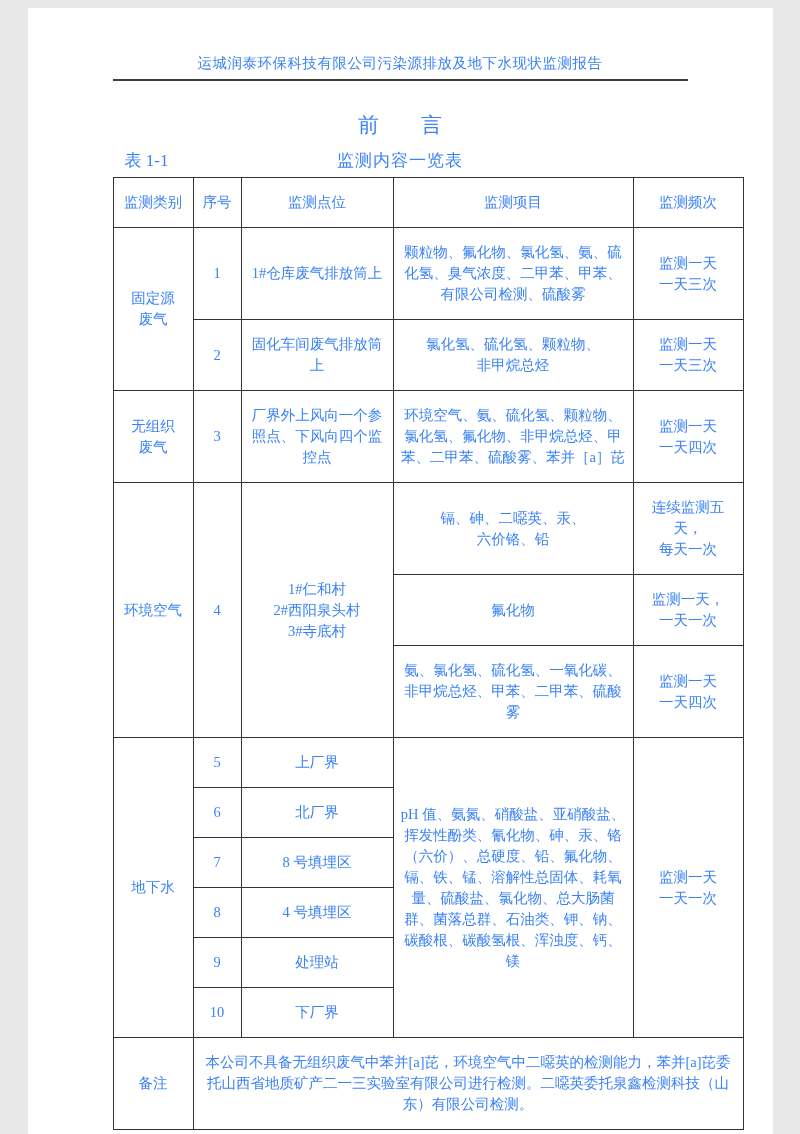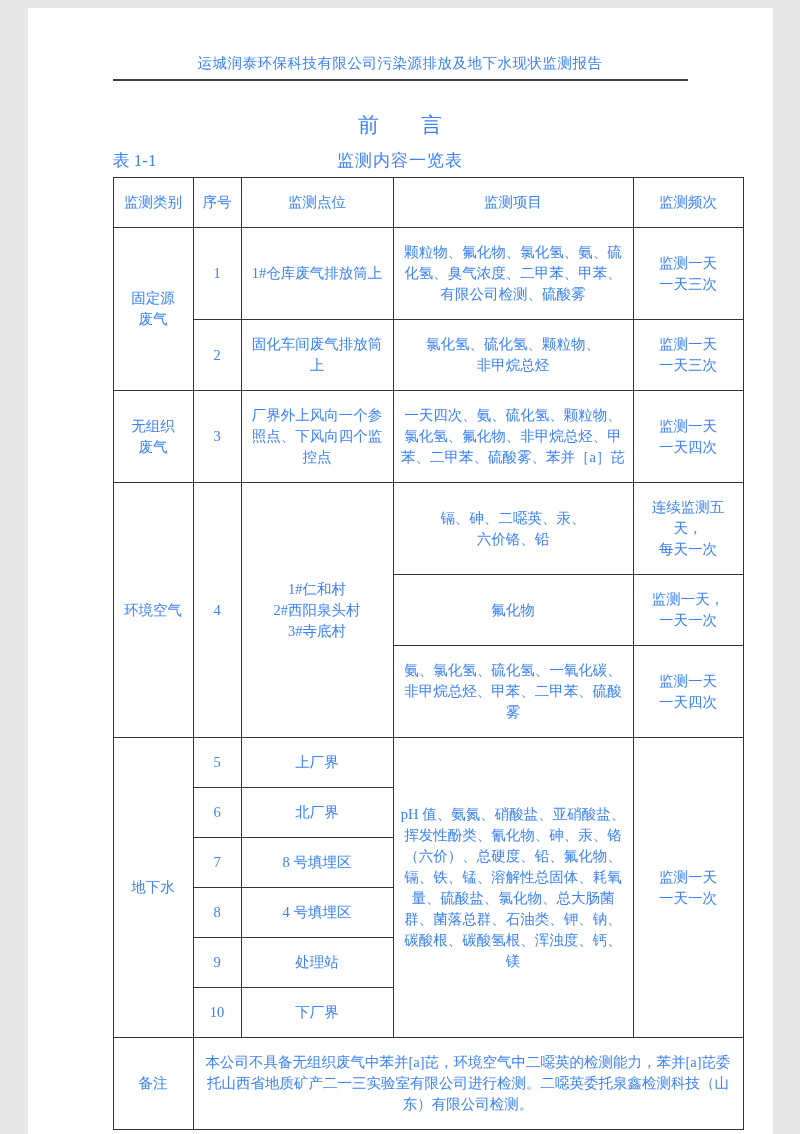--- a/index.html
+++ b/index.html
@@ -46,21 +46,21 @@
     font-weight: bold;
     letter-spacing: 0.5px;
   }
 
   .table-caption-row {
     position: relative;
     margin-top: 10px;
     height: 24px;
     font-size: 17px;
   }
-  .table-label { position: absolute; left: 0; top: 0; }
+  .table-label { position: absolute; left: 12px; top: 0; }
   .table-caption { text-align: center; letter-spacing: 1px; }
 
   table.monitor {
     width: 100%;
     border-collapse: collapse;
     table-layout: fixed;
     margin-top: 4px;
   }
   table.monitor td, table.monitor th {
     border: 1.5px solid #333333;
@@ -149,21 +149,21 @@
 非甲烷总烃</td>
         <td>监测一天
 一天三次</td>
       </tr>
 
       <tr style="height:55px">
         <td>无组织
 废气</td>
         <td>3</td>
         <td>厂界外上风向一个参照点、下风向四个监控点</td>
-        <td class="items-justify">一天四次、氨、硫化氢、颗粒物、氯化氢、氟化物、非甲烷总烃、甲苯、二甲苯、硫酸雾、苯并［a］芘</td>
+        <td class="items-justify">环境空气、氨、硫化氢、颗粒物、氯化氢、氟化物、非甲烷总烃、甲苯、二甲苯、硫酸雾、苯并［a］芘</td>
         <td>监测一天
 一天四次</td>
       </tr>
 
       <tr style="height:45px">
         <td rowspan="3">环境空气</td>
         <td rowspan="3">4</td>
         <td rowspan="3">1#仁和村
 2#西阳泉头村
 3#寺底村</td>

